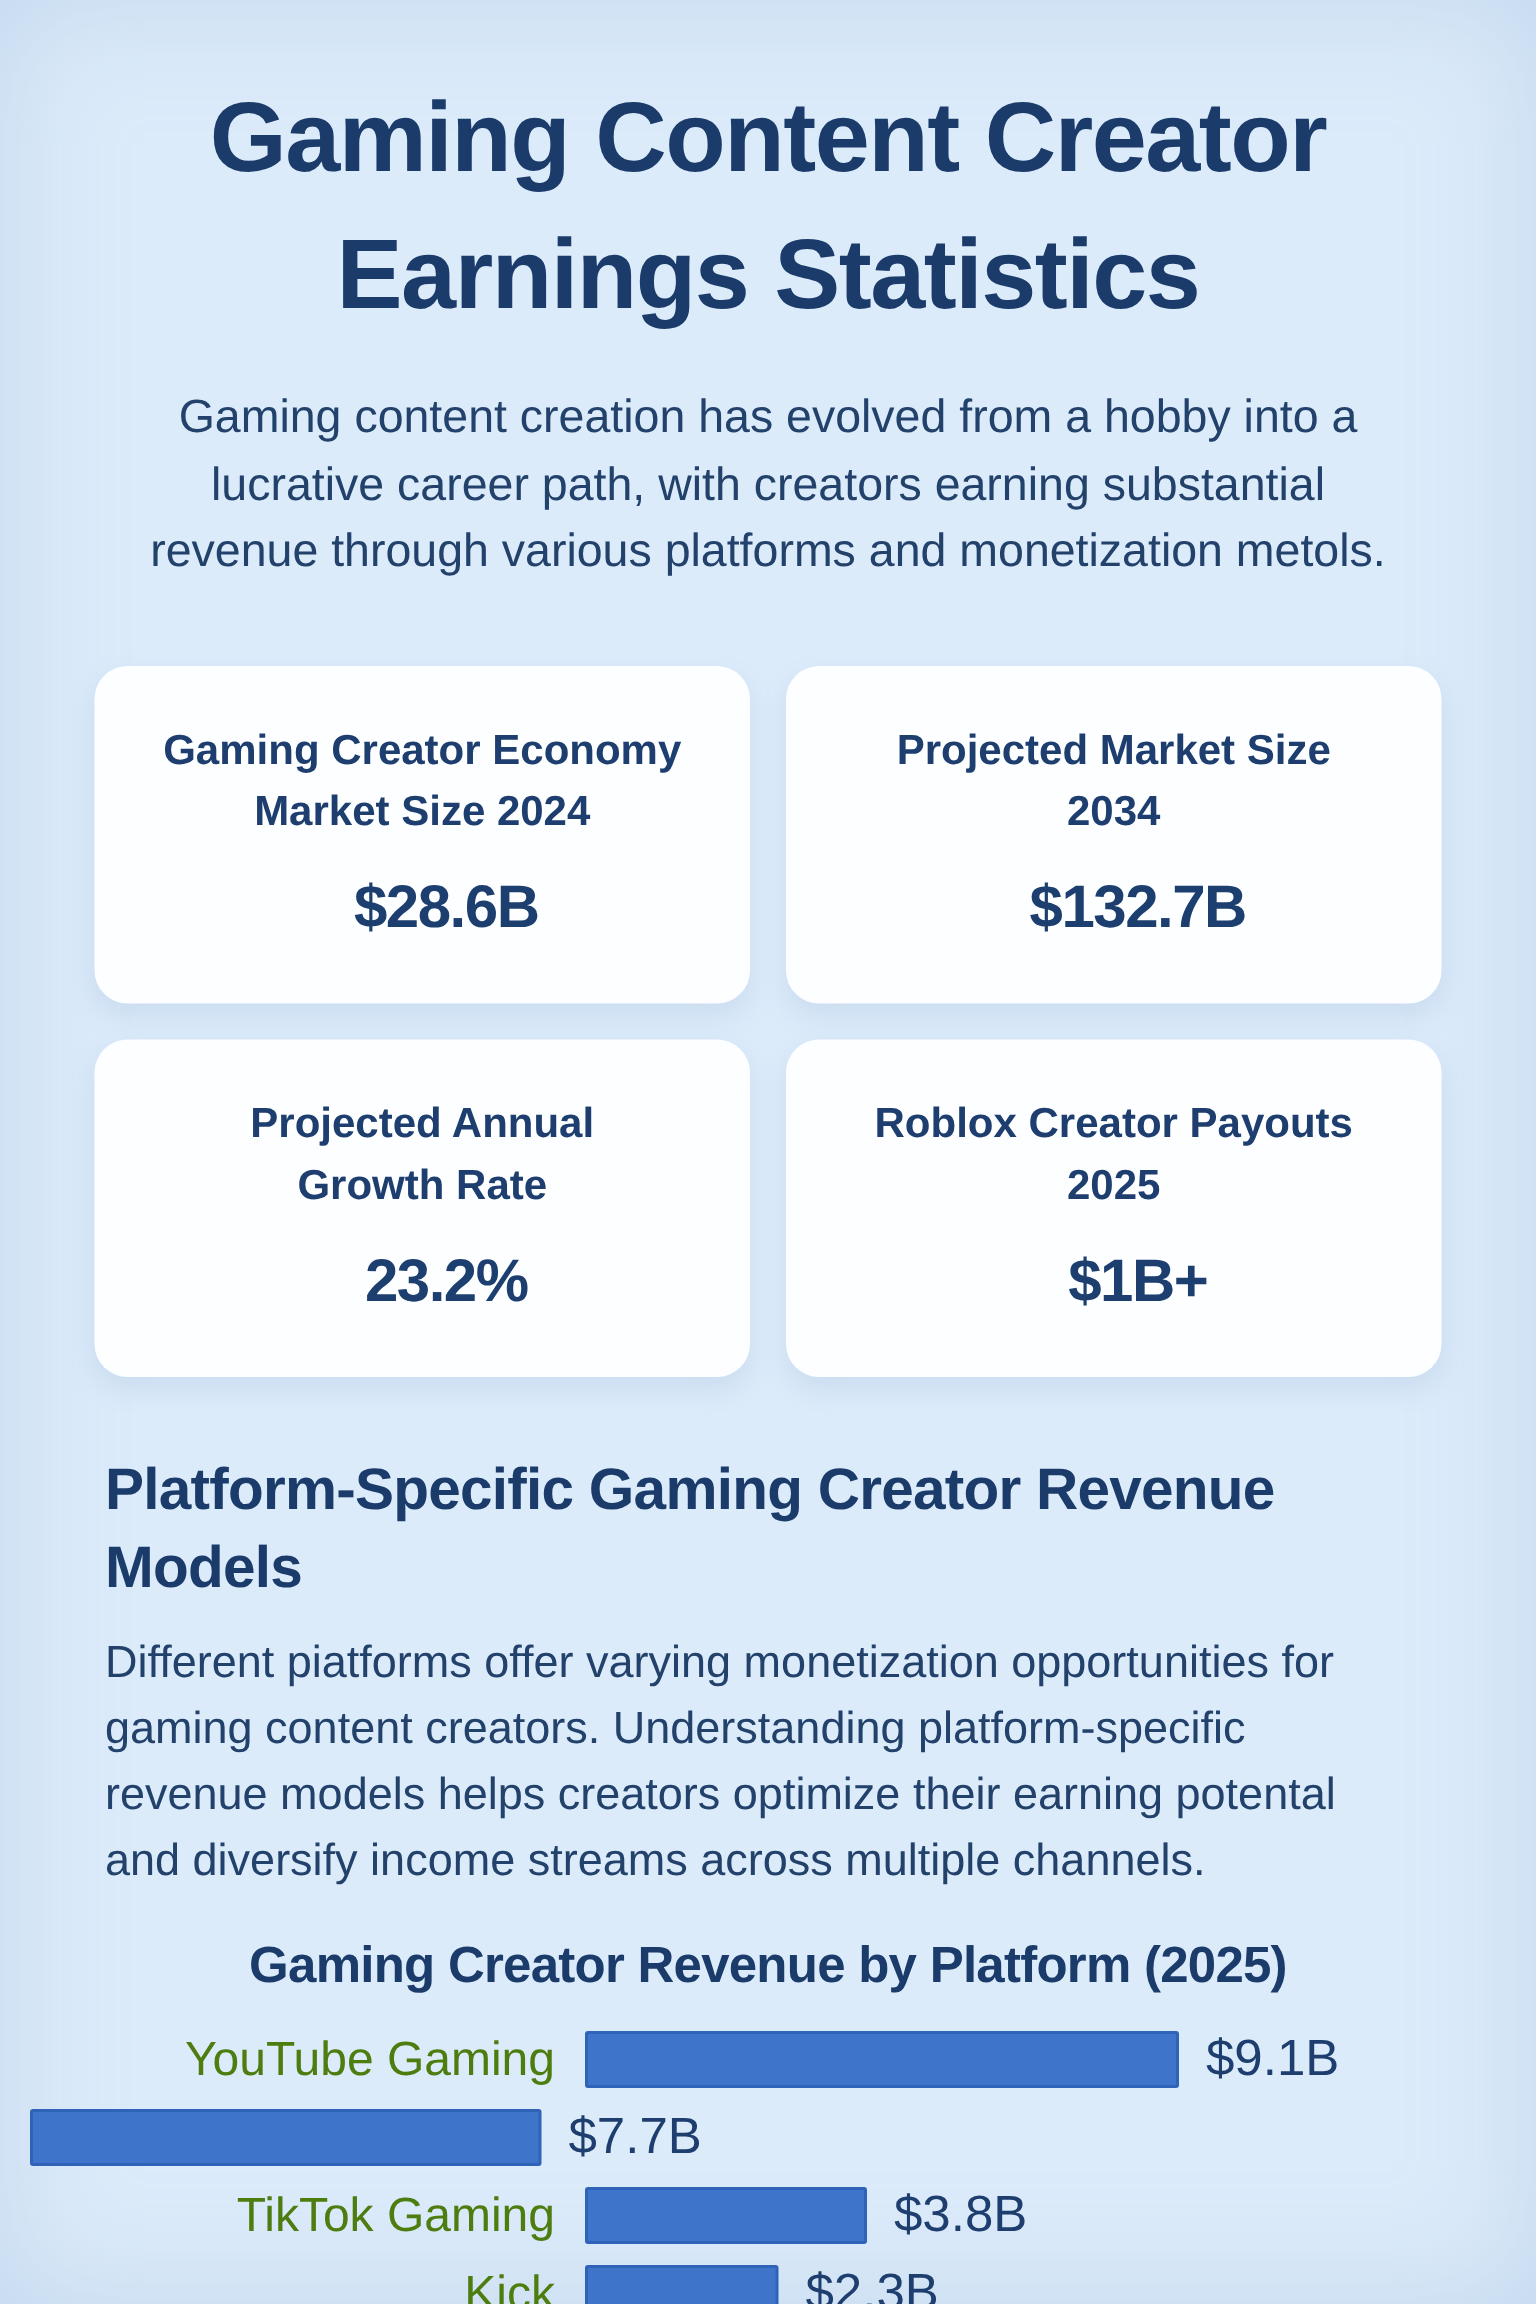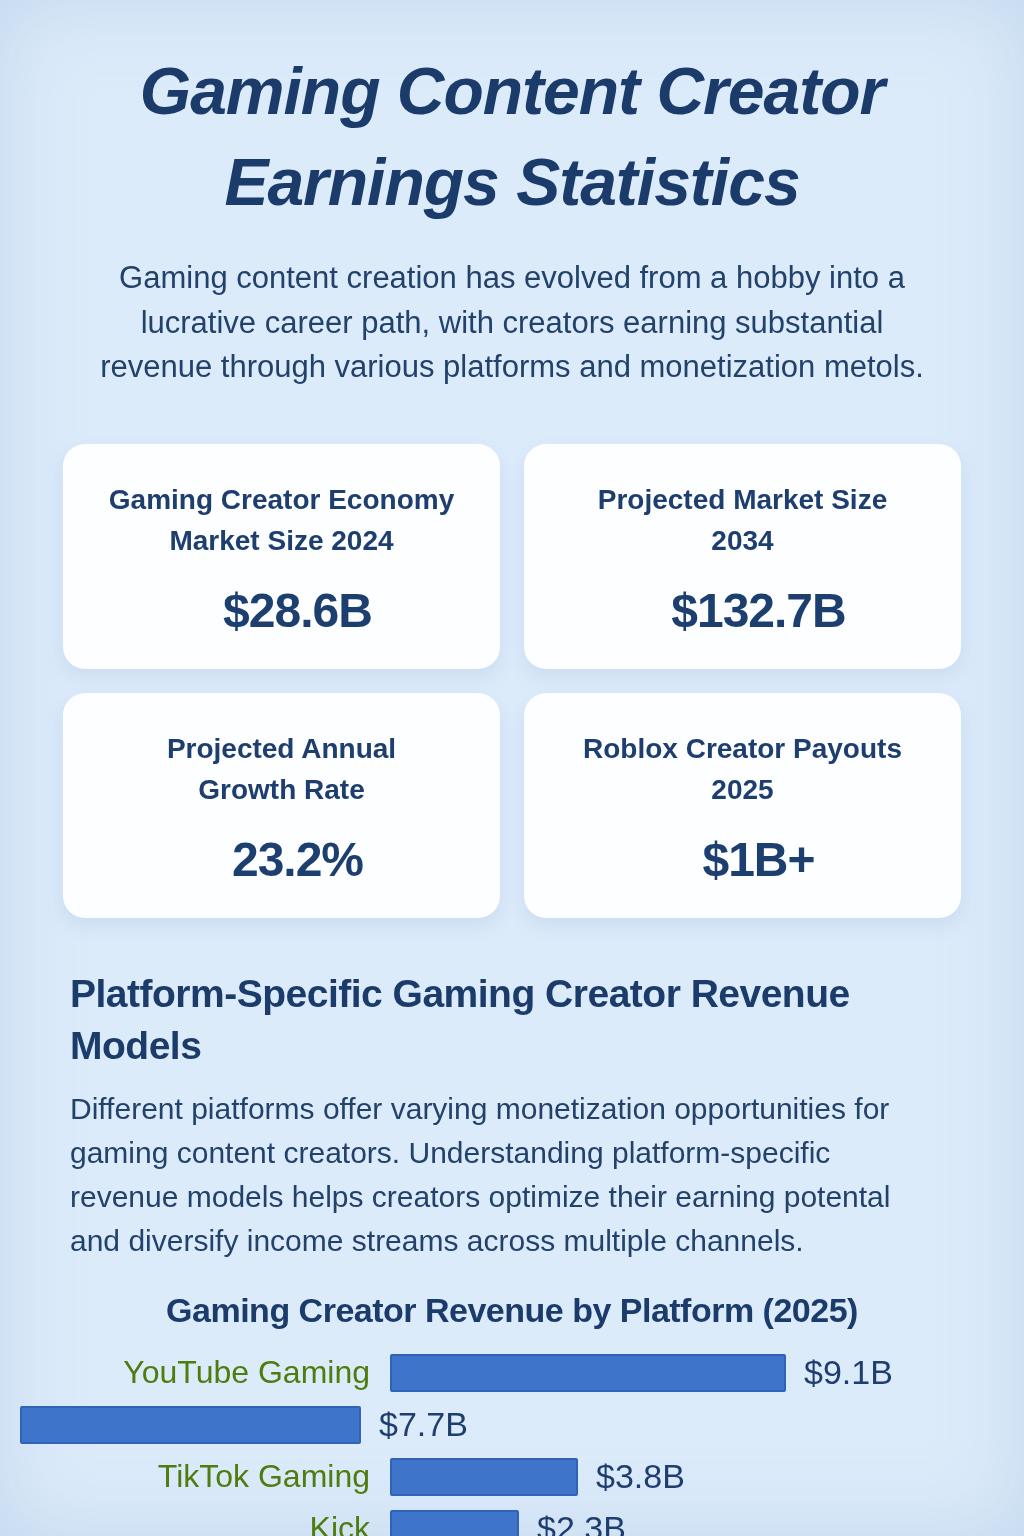--- a/index.html
+++ b/index.html
@@ -10,21 +10,21 @@
     background:#dcebfa;
     box-shadow: inset 0 0 80px rgba(150,180,215,0.35);
     color:#1b3c6b;
   }
   .preline { white-space:pre-line; }
 
   
   .main-title {
     margin:46px auto 0; text-align:center;
     font-size:66px; font-weight:800; line-height:1.38;
-    letter-spacing:-1px; color:#1b3c6b;font-style:italic;
+    letter-spacing:-1px; color:#1b3c6b;
   }
   .intro {
     margin:28px auto 0; text-align:center;
     font-size:31px; line-height:1.44; color:#22416b;
   }
 
   
   .cards {
     margin:54px 63px 0;
     display:grid; grid-template-columns:1fr 1fr;
@@ -34,21 +34,21 @@
     background:#fcfeff; border-radius:22px; height:225px;
     text-align:center;
     box-shadow:0 8px 18px rgba(96,136,185,0.14);
   }
   .card-label {
     margin-top:36px;
     font-size:28px; font-weight:700; line-height:1.45; color:#1d3e6e;
   }
   .card-value {
     margin-top:22px;
-    font-size:48px; font-weight:800; letter-spacing:-1px; color:#1d3f70;margin-left:32px;
+    font-size:40px; font-weight:800; letter-spacing:-1px; color:#1d3f70;margin-left:32px;
   }
 
   
   .section-heading {
     margin:50px 64px 0 70px;
     font-size:39px; font-weight:800; line-height:1.32;
     letter-spacing:-0.5px; color:#1b3c6b;
   }
   .section-body {
     margin:16px 60px 0 70px;

